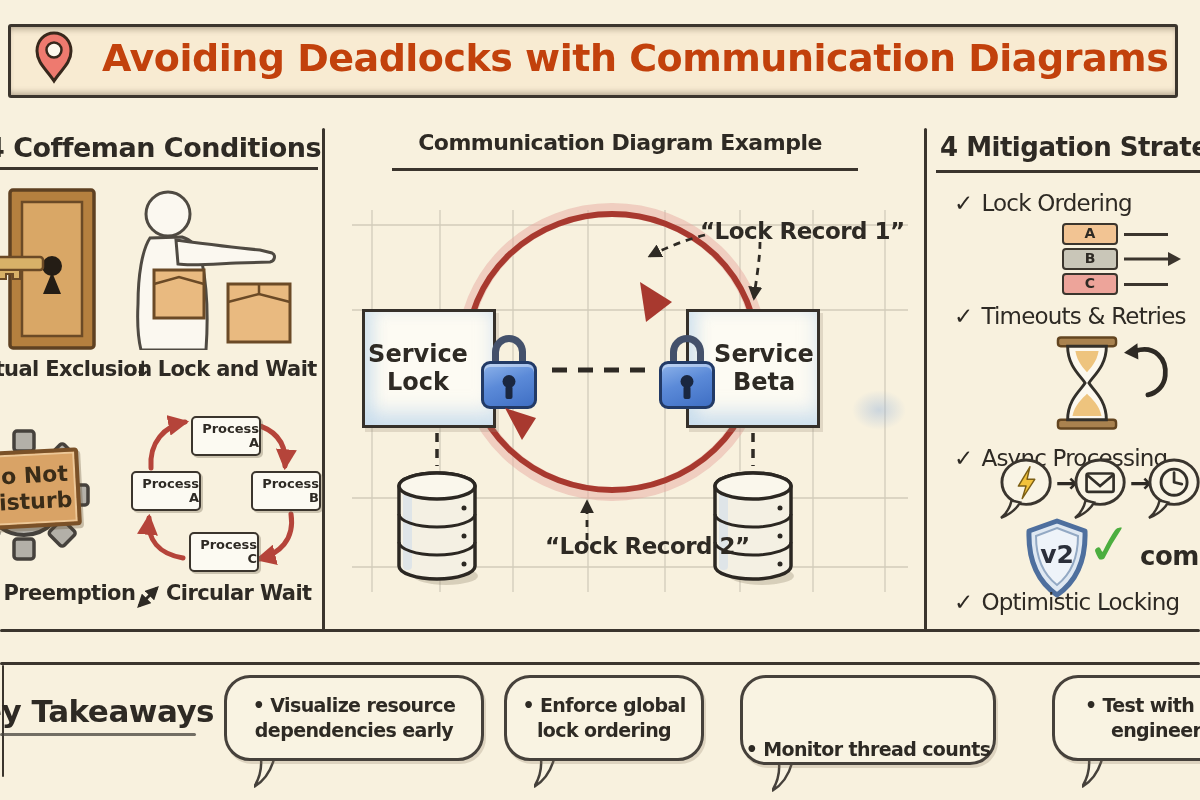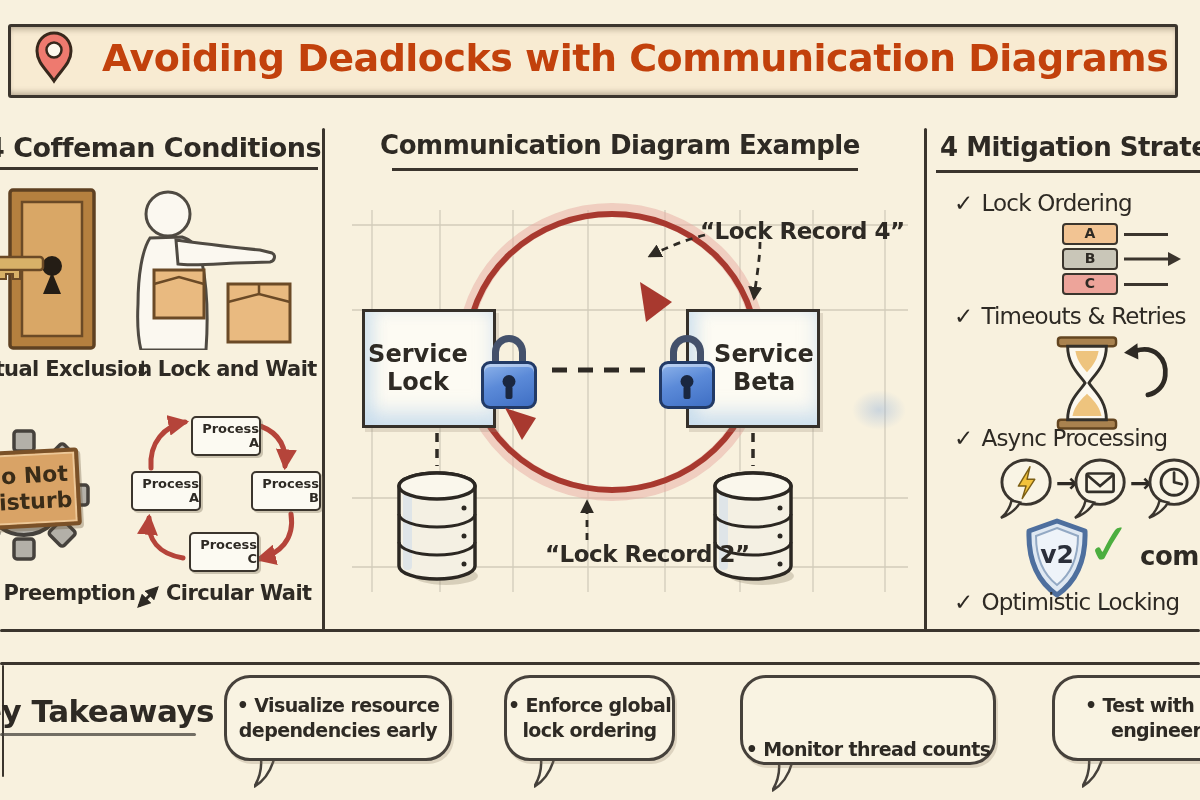--- a/index.html
+++ b/index.html
@@ -45,21 +45,21 @@
   .pnode { width:70px; height:40px; background:#fcfaf2; border:2.5px solid #3b352d; border-radius:5px;
     display:flex; flex-direction:column; justify-content:center; text-align:right;
     font-size:13px; font-weight:700; line-height:1.05; box-shadow:2px 2px 0 rgba(120,110,90,.35); z-index:2; }
   .pn-top    { left:191px; top:416px; }
   .pn-left   { left:131px; top:471px; }
   .pn-right  { left:251px; top:471px; }
   .pn-bottom { left:189px; top:532px; }
 
   
   .mp-title { left:340px; top:130px; width:560px; text-align:center;
-    font-size:26px; font-weight:700; letter-spacing:-.5px; }
+    font-size:22px; font-weight:700; letter-spacing:-.5px; }
   .mp-underline { left:392px; top:168px; width:466px; height:3px; background:#3b352d; }
   .svc { width:134px; height:119px; background:#fdfbf3; border:3.5px solid #35302a; z-index:2;
     display:flex; flex-direction:column; justify-content:center; text-align:center;
     font-size:24px; font-weight:700; line-height:1.15;
     box-shadow: inset 0 -14px 18px rgba(173,205,235,.5), inset 10px 0 14px rgba(173,205,235,.3), 3px 4px 0 rgba(150,140,120,.25); }
   .svc-alpha { left:362px; top:309px; padding-right:22px; }
   .svc-beta  { left:686px; top:309px; padding-left:22px; }
   .smudge { left:852px; top:390px; width:54px; height:40px; border-radius:50%;
     background:radial-gradient(closest-side, rgba(150,180,220,.45), rgba(150,180,220,0)); z-index:1; }
 
@@ -71,35 +71,35 @@
     border:3px solid #223a66; border-radius:9px; box-shadow:inset 0 3px 0 rgba(255,255,255,.4); }
   .lock .keyhole { position:absolute; left:50%; top:40px; transform:translateX(-50%);
     width:13px; height:13px; background:#1a2740; border-radius:50%; }
   .lock .keystem { position:absolute; left:50%; top:51px; transform:translateX(-50%);
     width:7px; height:13px; background:#1a2740; border-radius:2px; }
   .lock-alpha { left:481px; top:335px; }
   .lock-beta  { left:659px; top:335px; }
 
   .lbl-lockrec { font-size:23px; font-weight:700; letter-spacing:-.5px; z-index:6; white-space:nowrap; }
   .lbl-lr1 { left:700px; top:218px; }
-  .lbl-lr2 { left:545px; top:533px;margin-top:8px; }
+  .lbl-lr2 { left:545px; top:533px; }
 
   .mid-svg   { left:340px; top:180px; z-index:1; }
   .heads-svg { left:340px; top:180px; z-index:5; pointer-events:none; }
   .db1 { left:394px; top:466px; z-index:2; }
   .db2 { left:710px; top:466px; z-index:2; }
 
   
   .rp-title { left:940px; top:132px; font-size:26px; font-weight:700; letter-spacing:-.5px; white-space:nowrap; }
   .rp-underline { left:936px; top:170px; width:264px; height:3px; background:#3b352d; }
   .rp-item { font-size:23px; font-weight:400; letter-spacing:-.8px; white-space:nowrap; }
   .rp-item .chk { margin-right:9px; }
   .rp-i1 { left:954px; top:190px; }
   .rp-i2 { left:954px; top:303px; }
-  .rp-i3 { left:954px; top:425px; }
+  .rp-i3 { left:954px; top:445px; }
   .rp-i4 { left:954px; top:589px; }
 
   .abc-box { left:1062px; width:56px; height:22px; border:2.5px solid #3b352d; border-radius:4px;
     text-align:center; font-size:14px; font-weight:700; line-height:17px; }
   .abc-a { top:223px; background:#f2c493; }
   .abc-b { top:248px; background:#c9c6b8; }
   .abc-c { top:273px; background:#eda49a; }
   .abc-line { left:1124px; width:44px; height:3px; background:#3b352d; }
   .l-a { top:233px; } .l-c { top:283px; }
   .arrow-b { left:1124px; top:251px; }
@@ -118,22 +118,22 @@
   .commit-check { left:1086px; top:512px; font-size:56px; font-weight:700; color:#4cae3f; transform:rotate(-6deg); }
   .commit-label { left:1140px; top:541px; font-size:26px; font-weight:700; letter-spacing:-.5px; white-space:nowrap; }
 
   
   .tk-title { left:-42px; top:693px; font-size:31px; font-weight:700; letter-spacing:-.5px; white-space:nowrap; }
   .tk-underline { left:0; top:733px; width:196px; height:3px; background:rgba(70,65,59,.75); border-radius:2px; }
   .tkb { border:3px solid #46413b; border-radius:26px; background:#f9f3e2;
     display:flex; flex-direction:column; justify-content:center; text-align:center;
     font-size:19px; font-weight:700; letter-spacing:-.6px; line-height:1.3;
     box-shadow:2px 3px 0 rgba(140,125,100,.25); z-index:2; }
-  .tkb1 { left:224px;  top:675px; width:228px; height:86px; }
-  .tkb2 { left:504px;  top:675px; width:171px; height:86px; }
+  .tkb1 { left:224px;  top:675px; width:260px; height:86px; }
+  .tkb2 { left:504px;  top:675px; width:200px; height:86px; }
   .tkb3 { left:740px;  top:675px; width:256px; height:90px;justify-content:flex-end; }
   .tkb4 { left:1052px; top:675px; width:240px; height:86px; }
   .tail { z-index:1; }
   .tl1 { left:254px; top:757px; } .tl2 { left:534px; top:757px; }
   .tl3 { left:772px; top:761px; } .tl4 { left:1082px; top:757px; }
 </style>
 </head>
 <body>
 
 <div class="ab banner"></div>
@@ -283,21 +283,21 @@
   <div class="body"></div>
   <div class="keyhole"></div>
   <div class="keystem"></div>
 </div>
 
 <svg class="ab heads-svg" width="580" height="420" viewBox="0 0 580 420">
   <polygon points="300,102 332,122 306,142" fill="#a8392f"></polygon>
   <polygon points="165,228 196,238 182,260" fill="#a8392f"></polygon>
 </svg>
 
-<div class="ab lbl-lockrec lbl-lr1">“Lock Record 4”</div>
+<div class="ab lbl-lockrec lbl-lr1">“Lock Record 1”</div>
 <div class="ab lbl-lockrec lbl-lr2">“Lock Record 2”</div>
 
 <svg class="ab db1" width="86" height="122" viewBox="0 0 86 122">
   <ellipse cx="52" cy="110" rx="32" ry="9" fill="#9a8f78" opacity="0.35"></ellipse>
   <path d="M5,20 a38,13 0 0 1 76,0 L81,100 a38,13 0 0 1 -76,0 Z" fill="#f4f0e3" stroke="#2b2722" stroke-width="3.5"></path>
   <rect x="9" y="26" width="9" height="78" rx="4" fill="#cddcec" opacity="0.55"></rect>
   <path d="M5,48 a38,13 0 0 0 76,0 M5,76 a38,13 0 0 0 76,0" fill="none" stroke="#2b2722" stroke-width="3"></path>
   <ellipse cx="43" cy="20" rx="38" ry="13" fill="#faf7ec" stroke="#2b2722" stroke-width="3.5"></ellipse>
   <circle cx="70" cy="42" r="2.5" fill="#2b2722"></circle>
     <circle cx="70" cy="70" r="2.5" fill="#2b2722"></circle>

